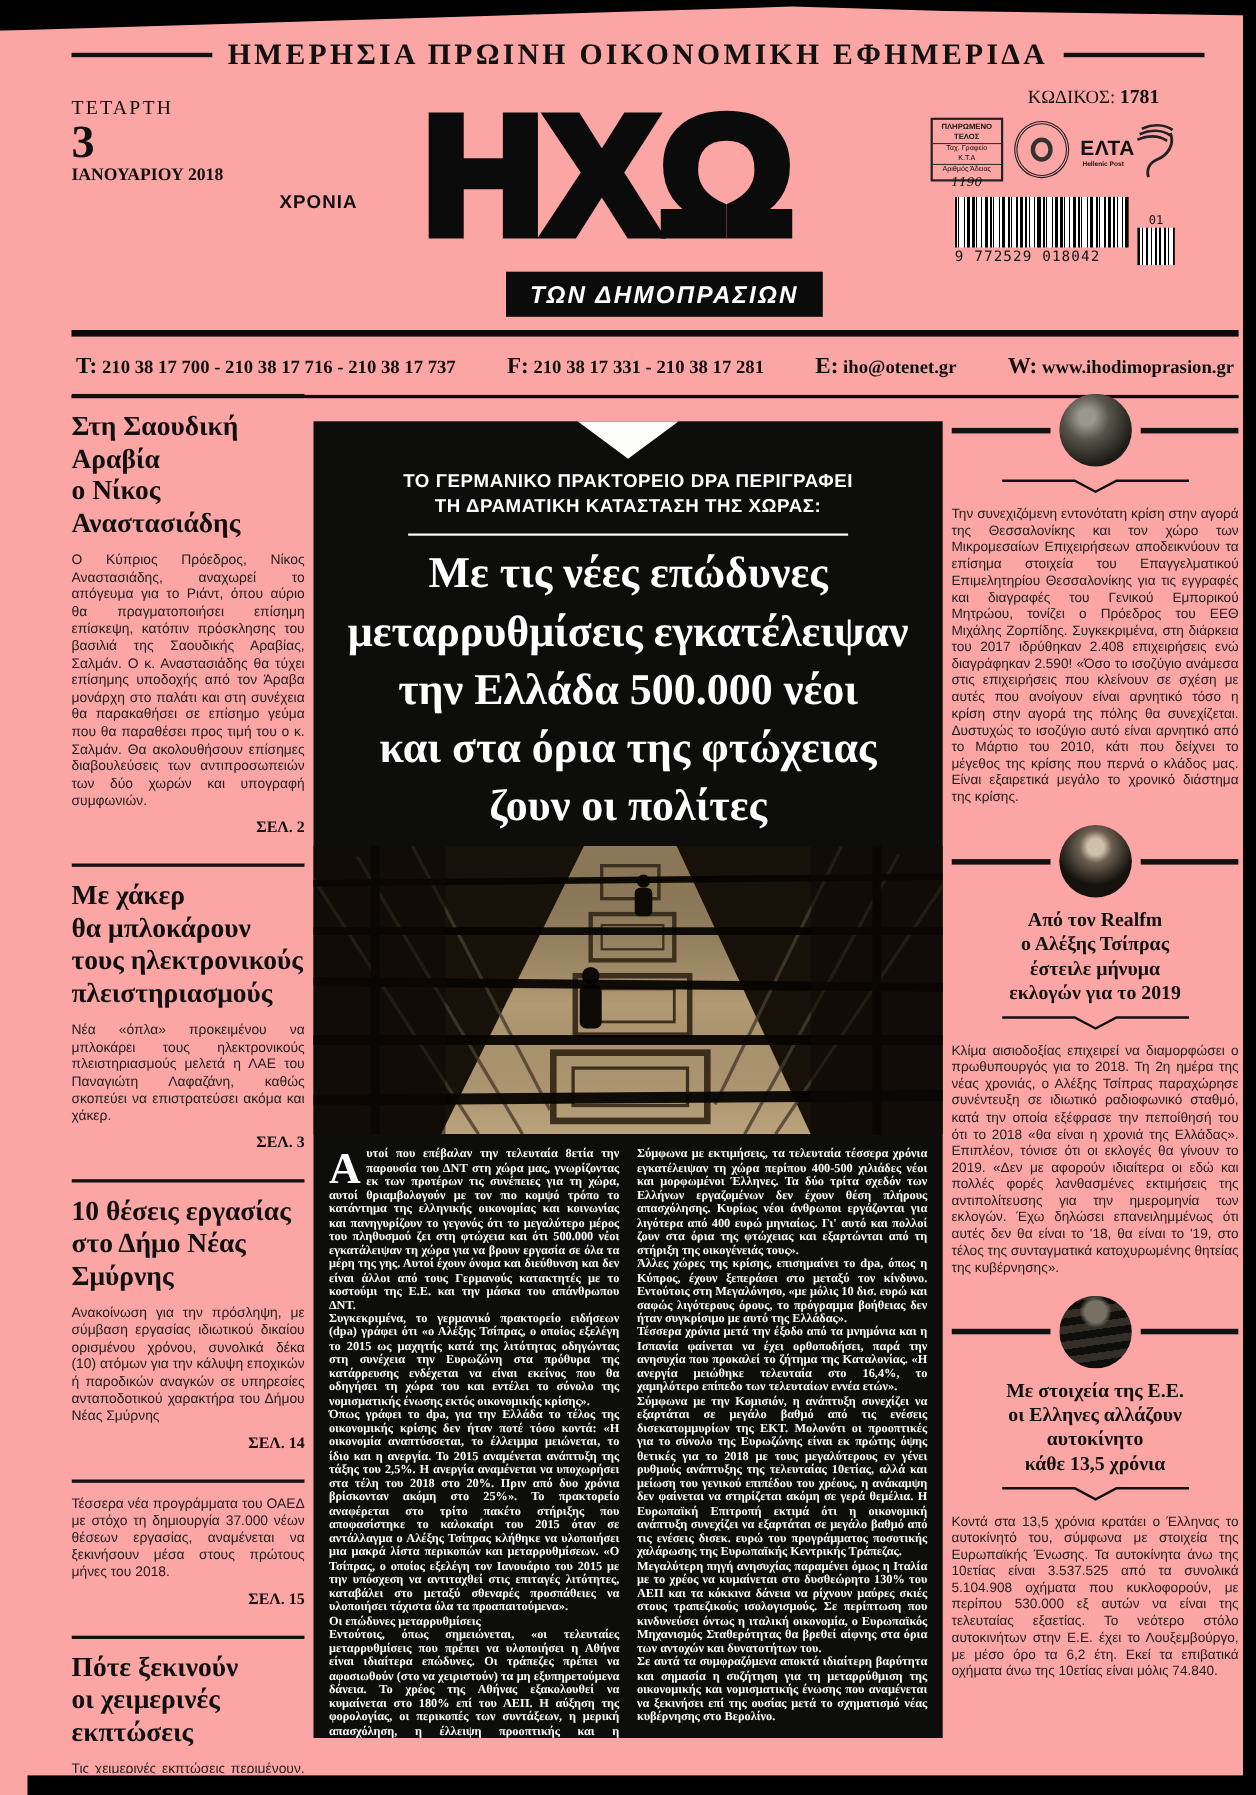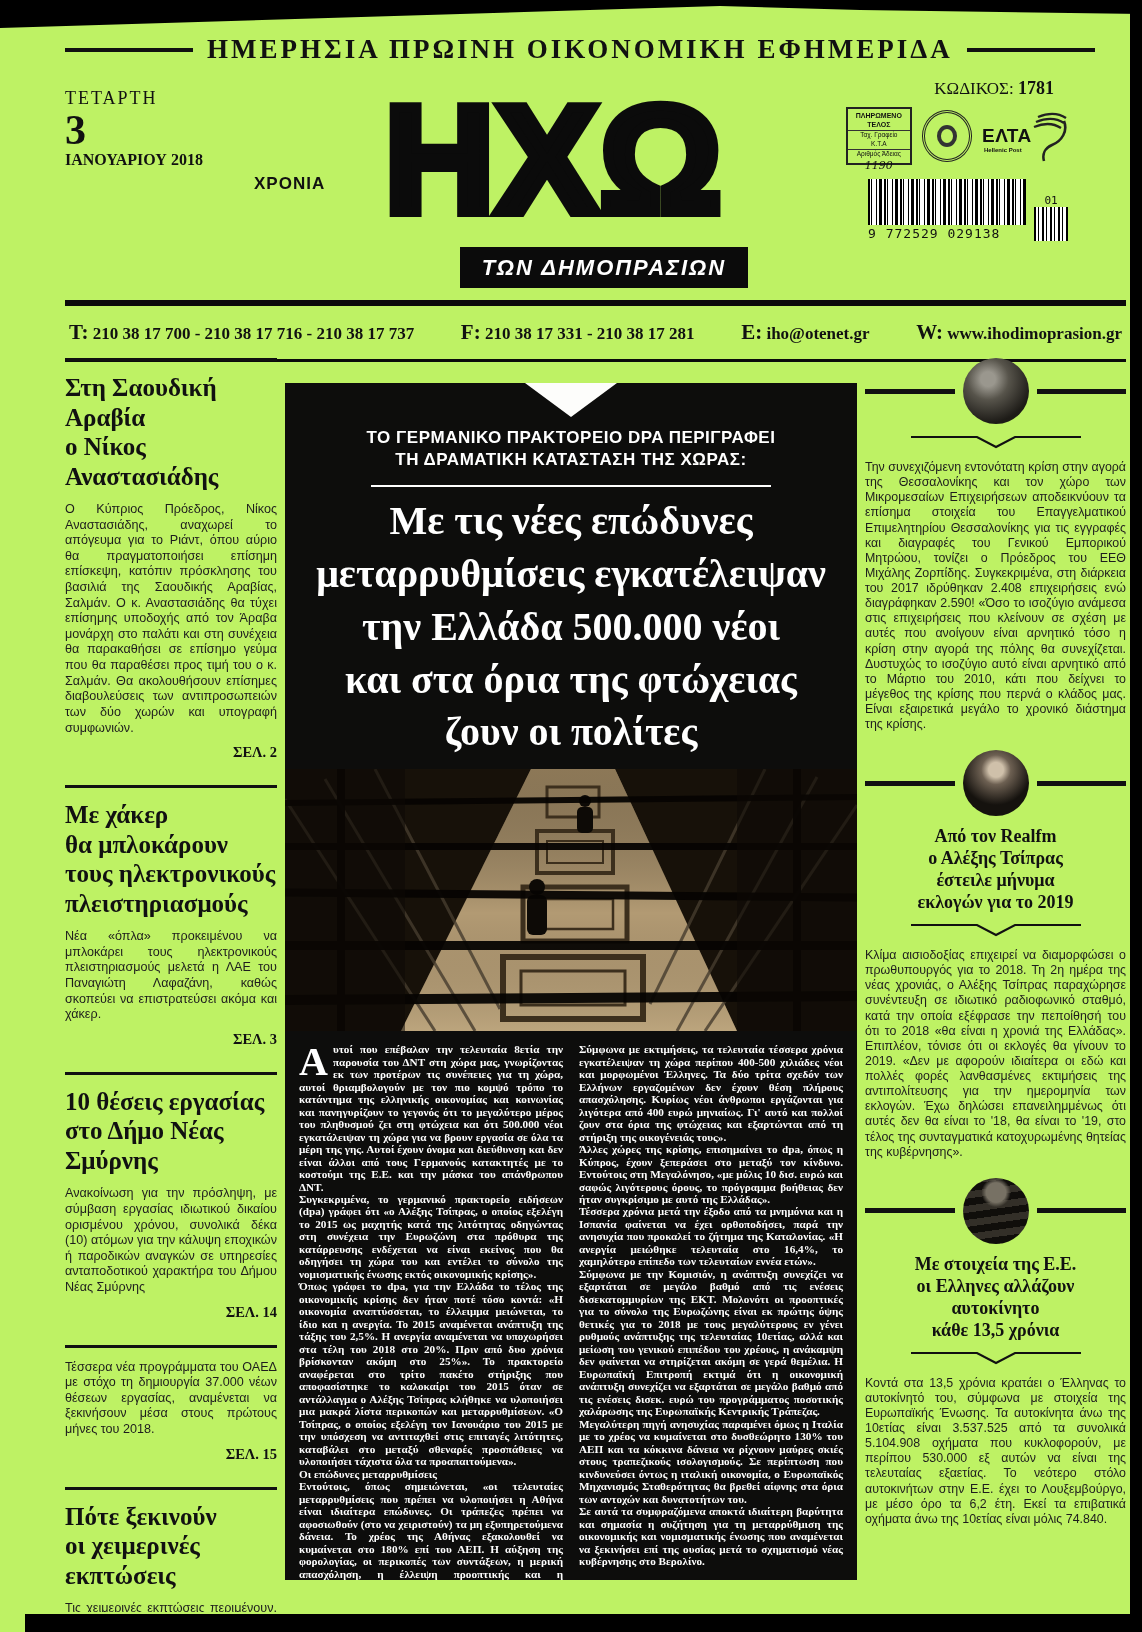--- a/index.html
+++ b/index.html
@@ -1,19 +1,19 @@
 <!DOCTYPE html>
 <html lang="el"><head>
 <meta charset="utf-8">
 <style>
   * { margin:0; padding:0; box-sizing:border-box; }
   html,body { background:#888; }
   .page {
     position:relative; width:1142px; height:1632px;
-    background:#bef264; color:#111;
+    background:#fca5a5; color:#111;
     font-family:"Liberation Sans", sans-serif;
     overflow:hidden; margin:0 auto;
   }
   
   .scan-top { position:absolute; top:0; left:0; width:1142px; height:30px; background:#000;
     clip-path:polygon(0 0,1142px 0,1142px 14px,860px 10px,720px 6px,0 28px); z-index:50; }
   .scan-right { position:absolute; top:8px; right:0; width:12px; bottom:0; background:#000; z-index:50; }
   .scan-bottom { position:absolute; bottom:0; left:25px; right:0; height:18px; background:#000; z-index:50; }
 
   
@@ -162,21 +162,21 @@
             <path d="M52 18 C64 13 73 15 79 19" stroke="#222" stroke-width="2.4" fill="none"></path>
             <path d="M82 12 C86 22 80 32 70 36 C63 39 60 45 62 52" stroke="#222" stroke-width="2.6" fill="none"></path>
           </svg>
           <div class="nm">ΕΛΤΑ</div>
           <div class="sub">Hellenic Post</div>
         </div>
       </div>
       <div class="barcode-wrap">
         <div class="barcode-main">
           <div class="bars"></div>
-          <div class="barcode-digits">9 772529 029138</div>
+          <div class="barcode-digits">9 772529 018042</div>
         </div>
         <div class="barcode-addon">
           <div class="addon-digits">01</div>
           <div class="addon-bars"></div>
         </div>
       </div>
     </div>
   </div>
 
   <div class="contact-bar">

